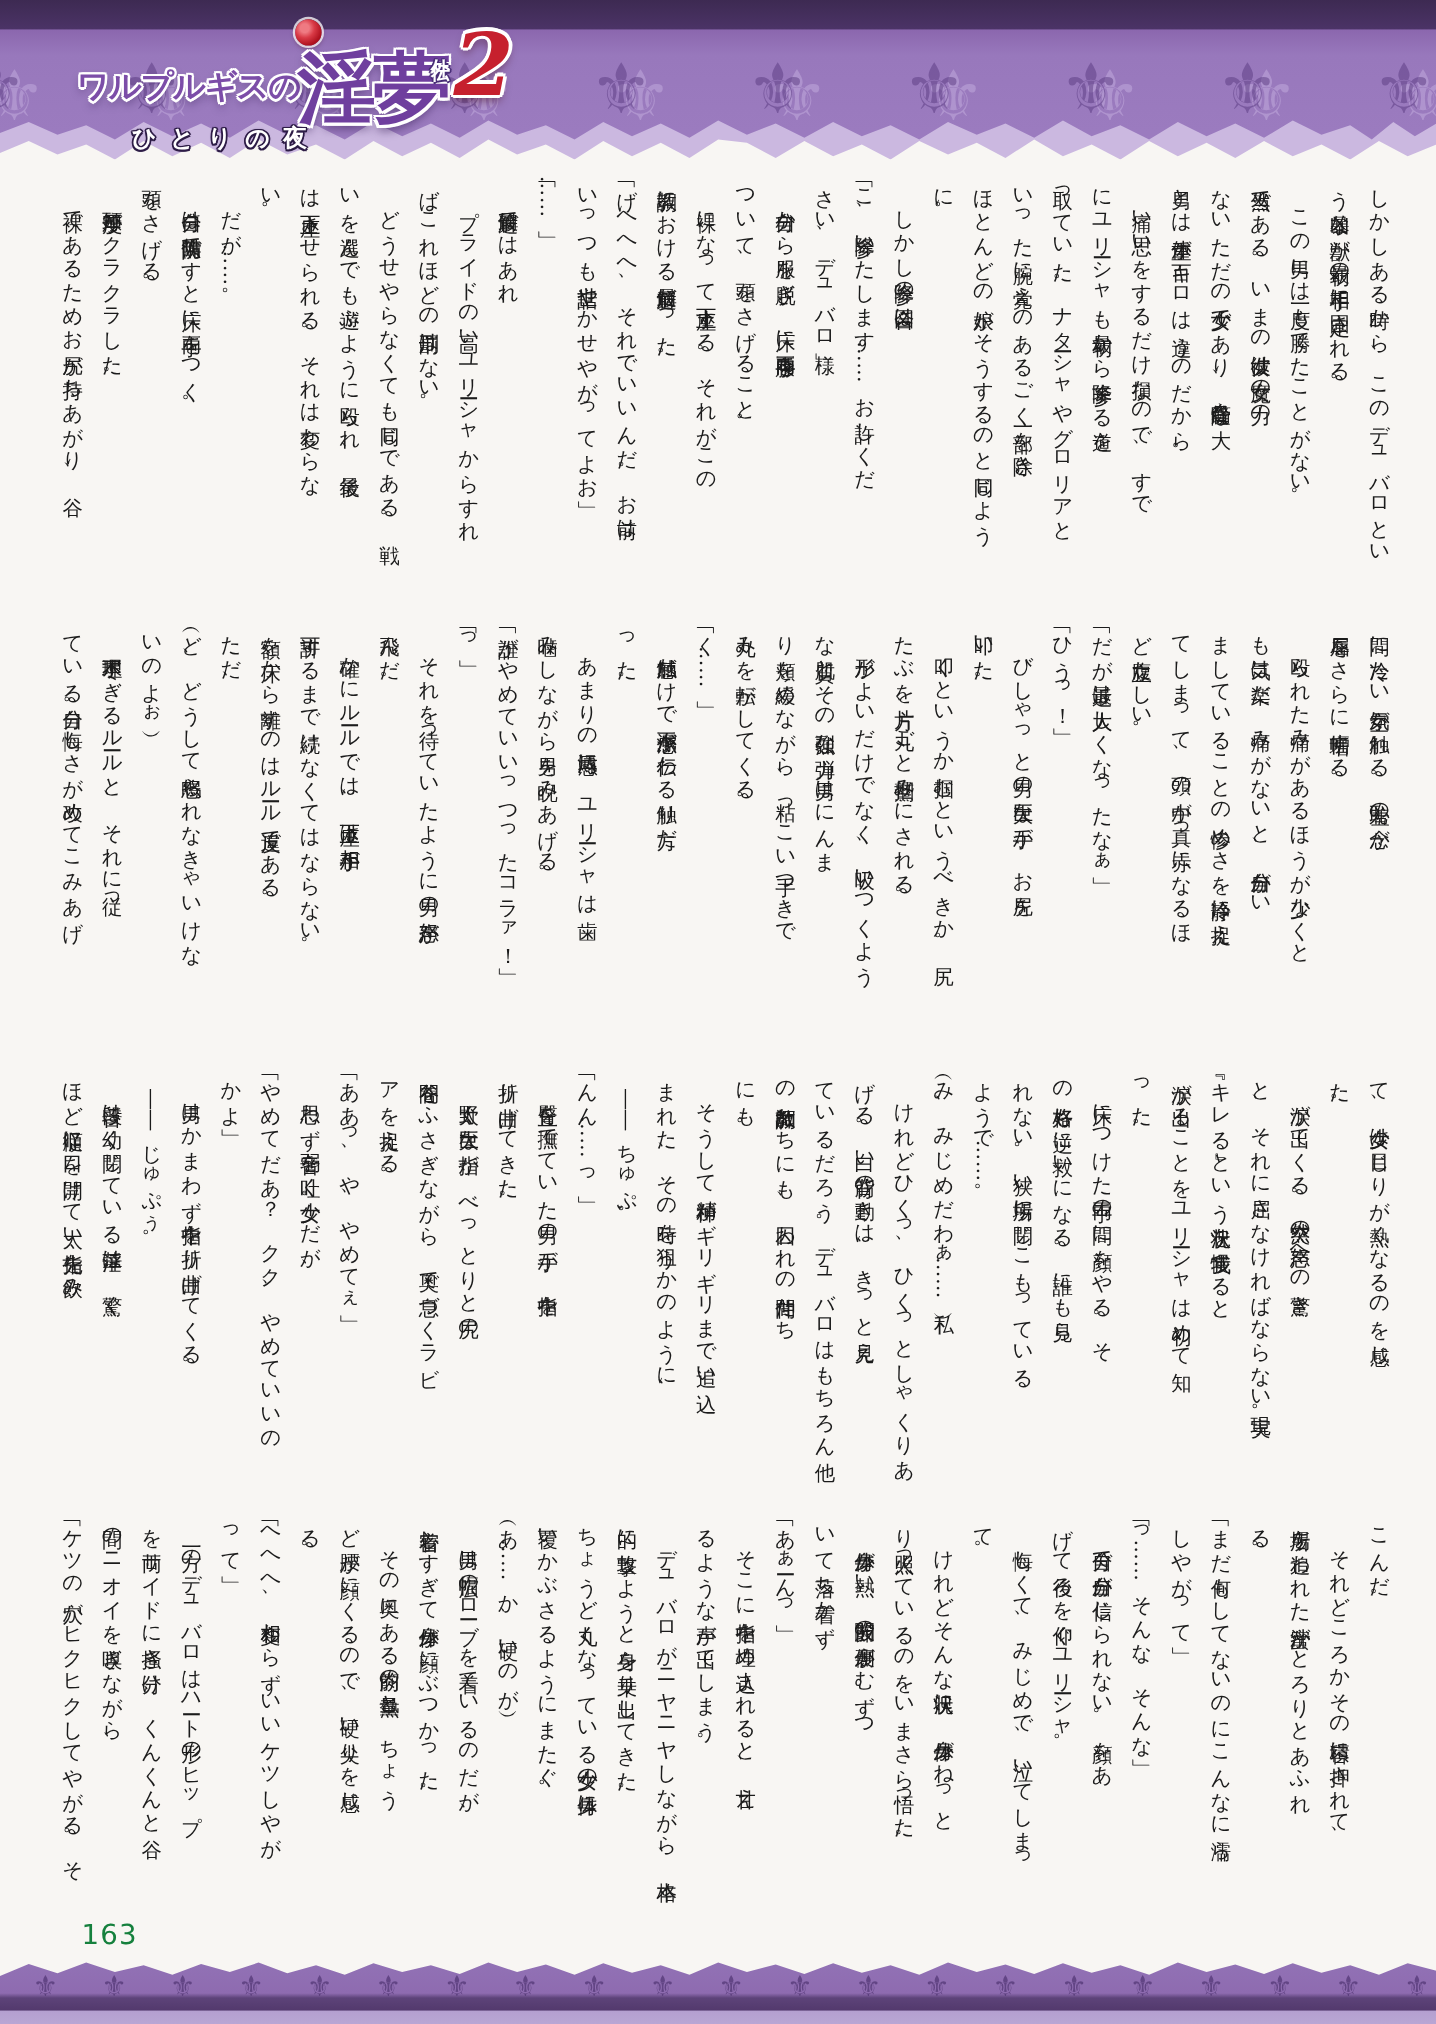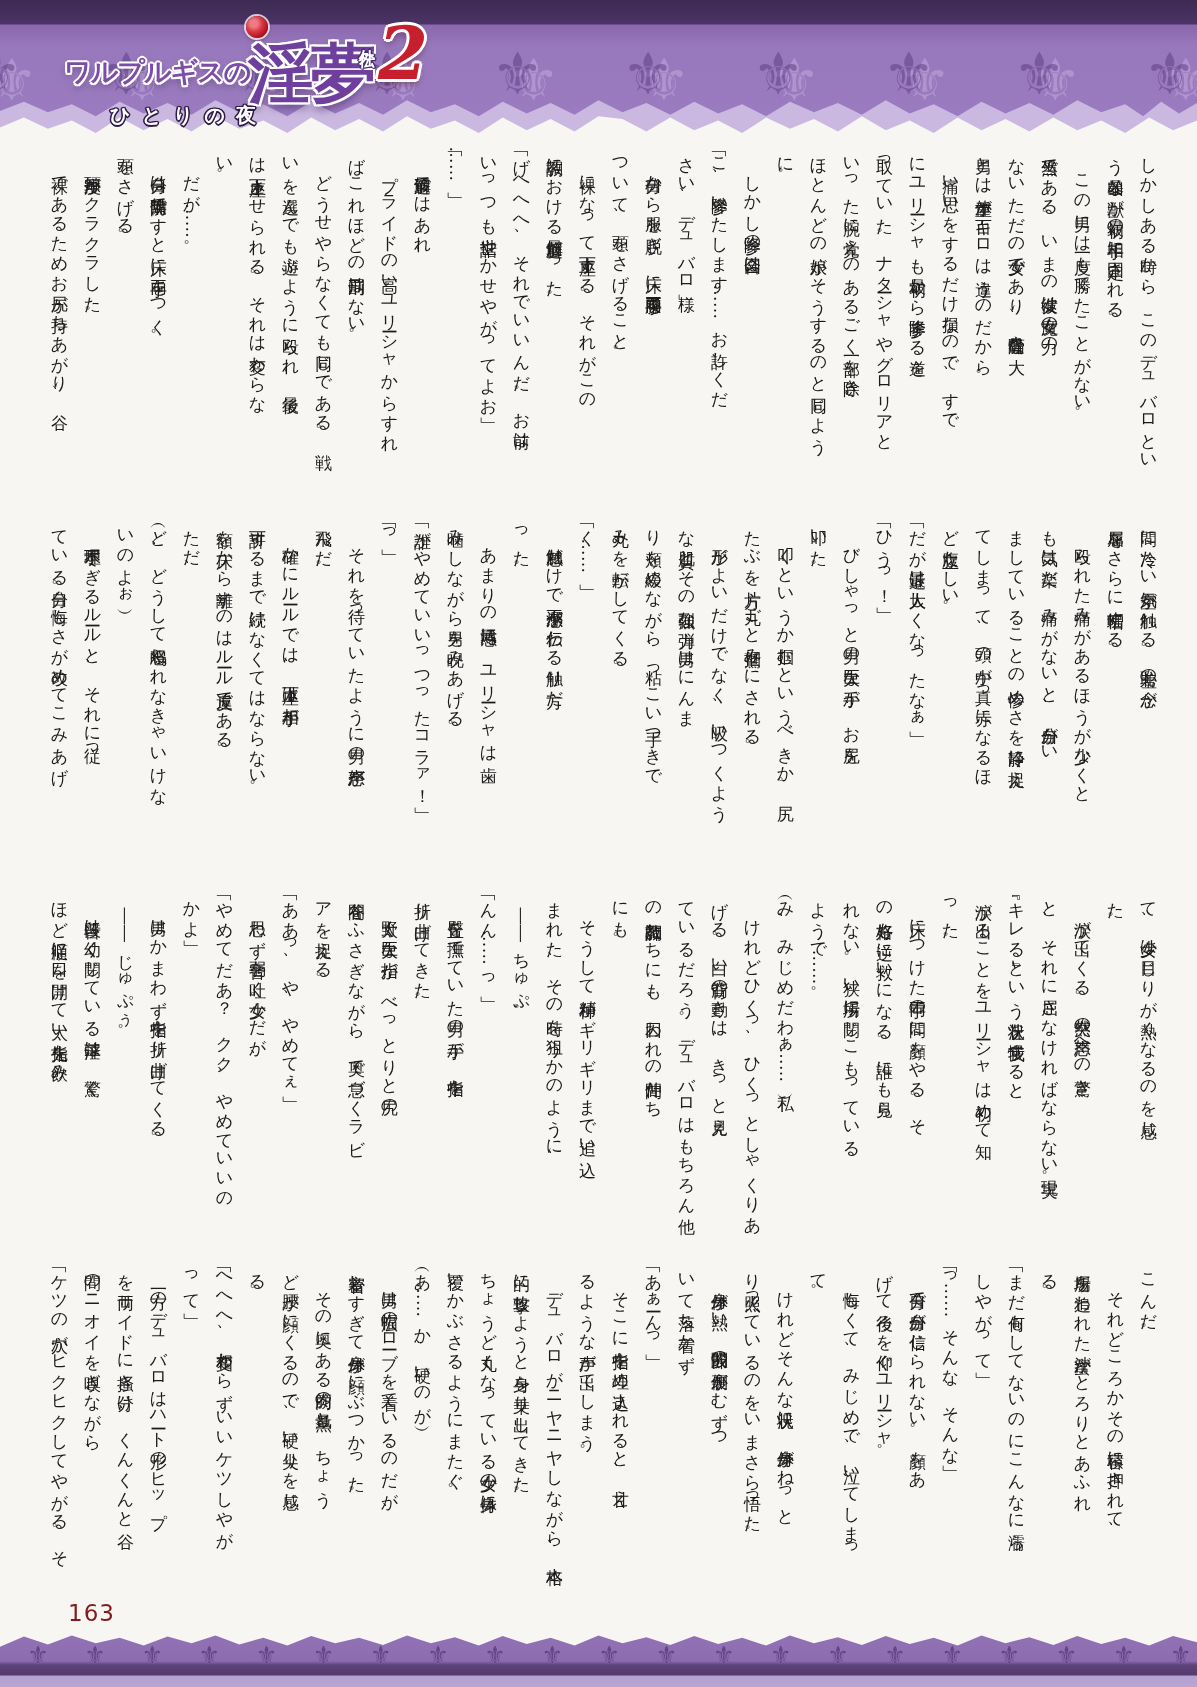--- a/index.html
+++ b/index.html
@@ -62,21 +62,21 @@
     font-size:17px;color:#1b1b1b;white-space:pre;
   }
   .band .tcol{line-height:33px;letter-spacing:.5px;}
   .band-1{top:146px;}
   .band-2{top:518px;}
   .band-3{top:890px;}
   .band-4{top:1262px;}
   
   .page-number{
     position:absolute;left:68px;top:1600px;font-family:"DejaVu Sans","Liberation Sans",sans-serif;
-    font-size:23px;color:#7f1d1d;letter-spacing:1px;
+    font-size:23px;color:#15803d;letter-spacing:1px;
   }
   
   .bottom-border{
     position:absolute;bottom:0;left:0;width:100%;height:56px;
     background:linear-gradient(180deg,#9273b6 0,#8e6bb0 30px,#5d4379 34px,#53396d 44px,#b4a0d0 45px,#b9a6d4 100%);
     clip-path:polygon(0 28%,2% 10%,4% 24%,6% 8%,8% 22%,10% 12%,12% 26%,14% 10%,16% 22%,18% 8%,20% 24%,22% 12%,24% 26%,26% 9%,28% 22%,30% 12%,32% 25%,34% 8%,36% 22%,38% 11%,40% 26%,42% 9%,44% 23%,46% 12%,48% 26%,50% 8%,52% 22%,54% 11%,56% 25%,58% 9%,60% 23%,62% 12%,64% 26%,66% 8%,68% 22%,70% 11%,72% 25%,74% 9%,76% 23%,78% 12%,80% 26%,82% 8%,84% 22%,86% 11%,88% 25%,90% 9%,92% 23%,94% 12%,96% 26%,98% 9%,100% 20%,100% 100%,0 100%);
   }
   .ornament-row.bottom-main{top:10px;height:28px;line-height:28px;font-size:24px;letter-spacing:14px;color:rgba(62,36,96,.55);}
 </style>
 </head>

